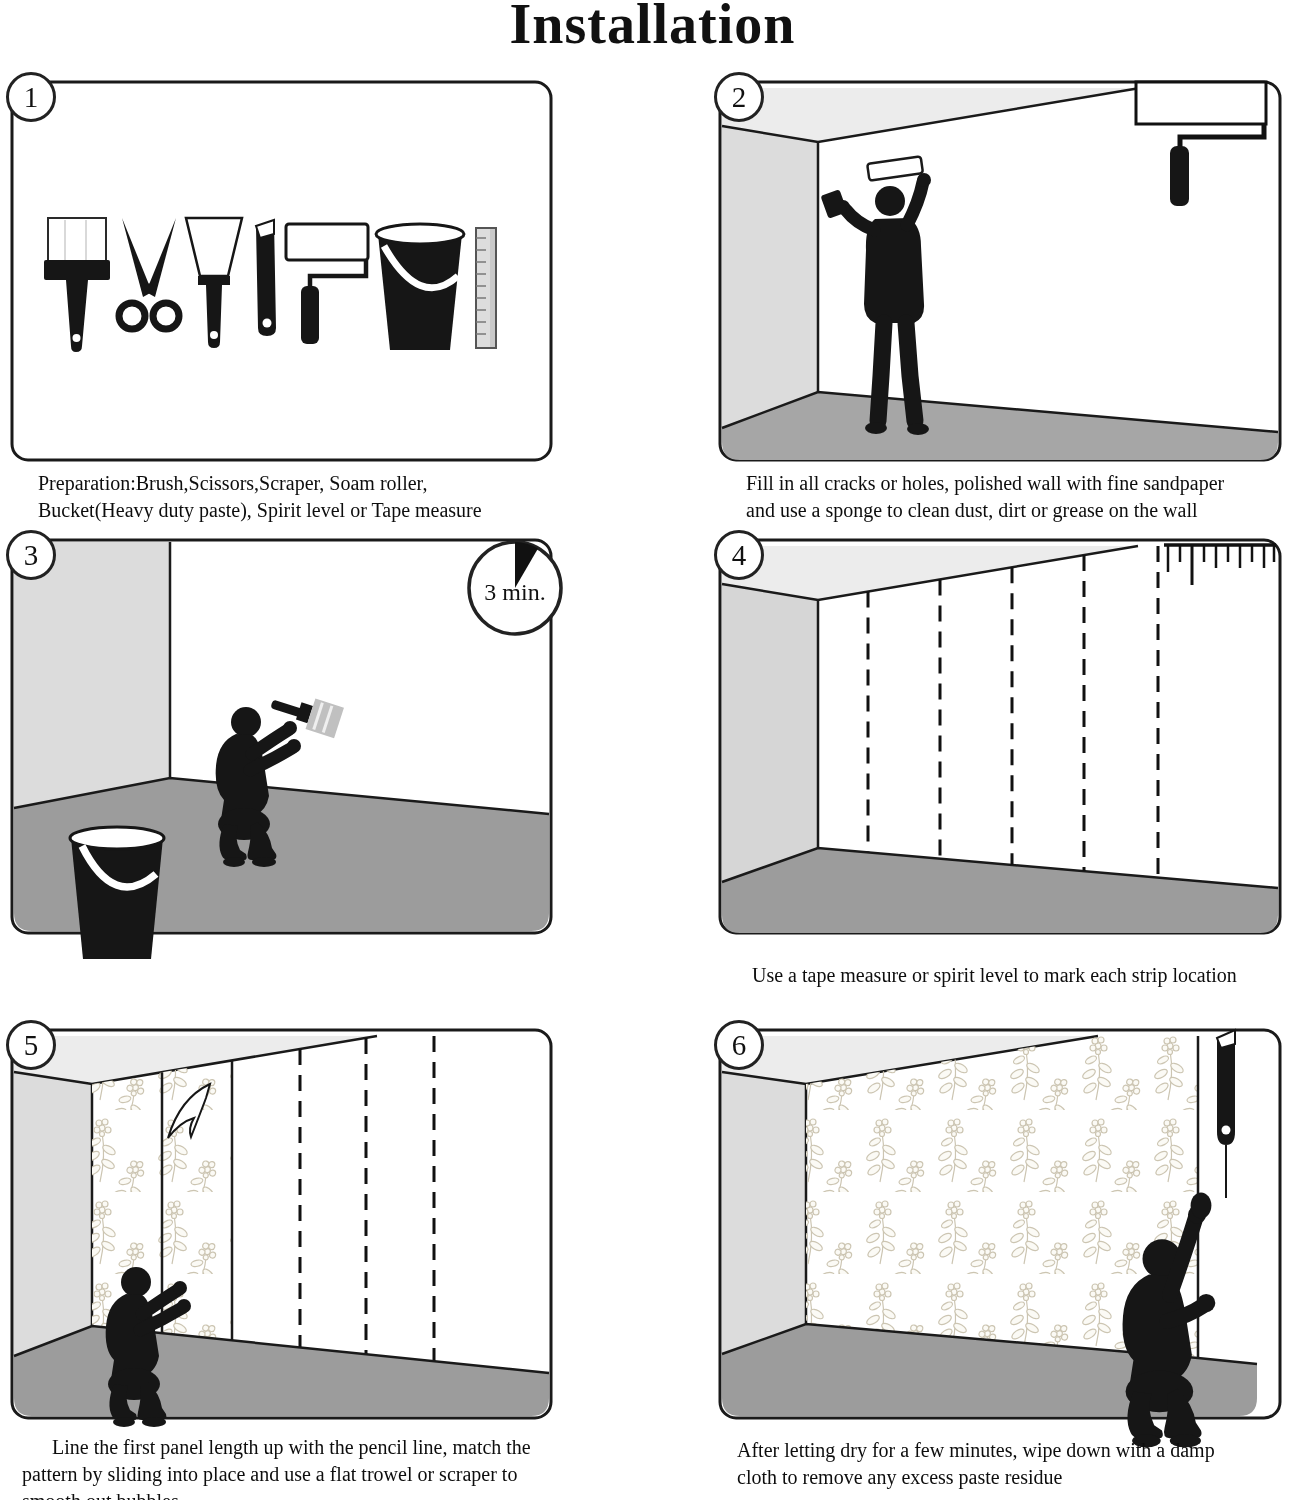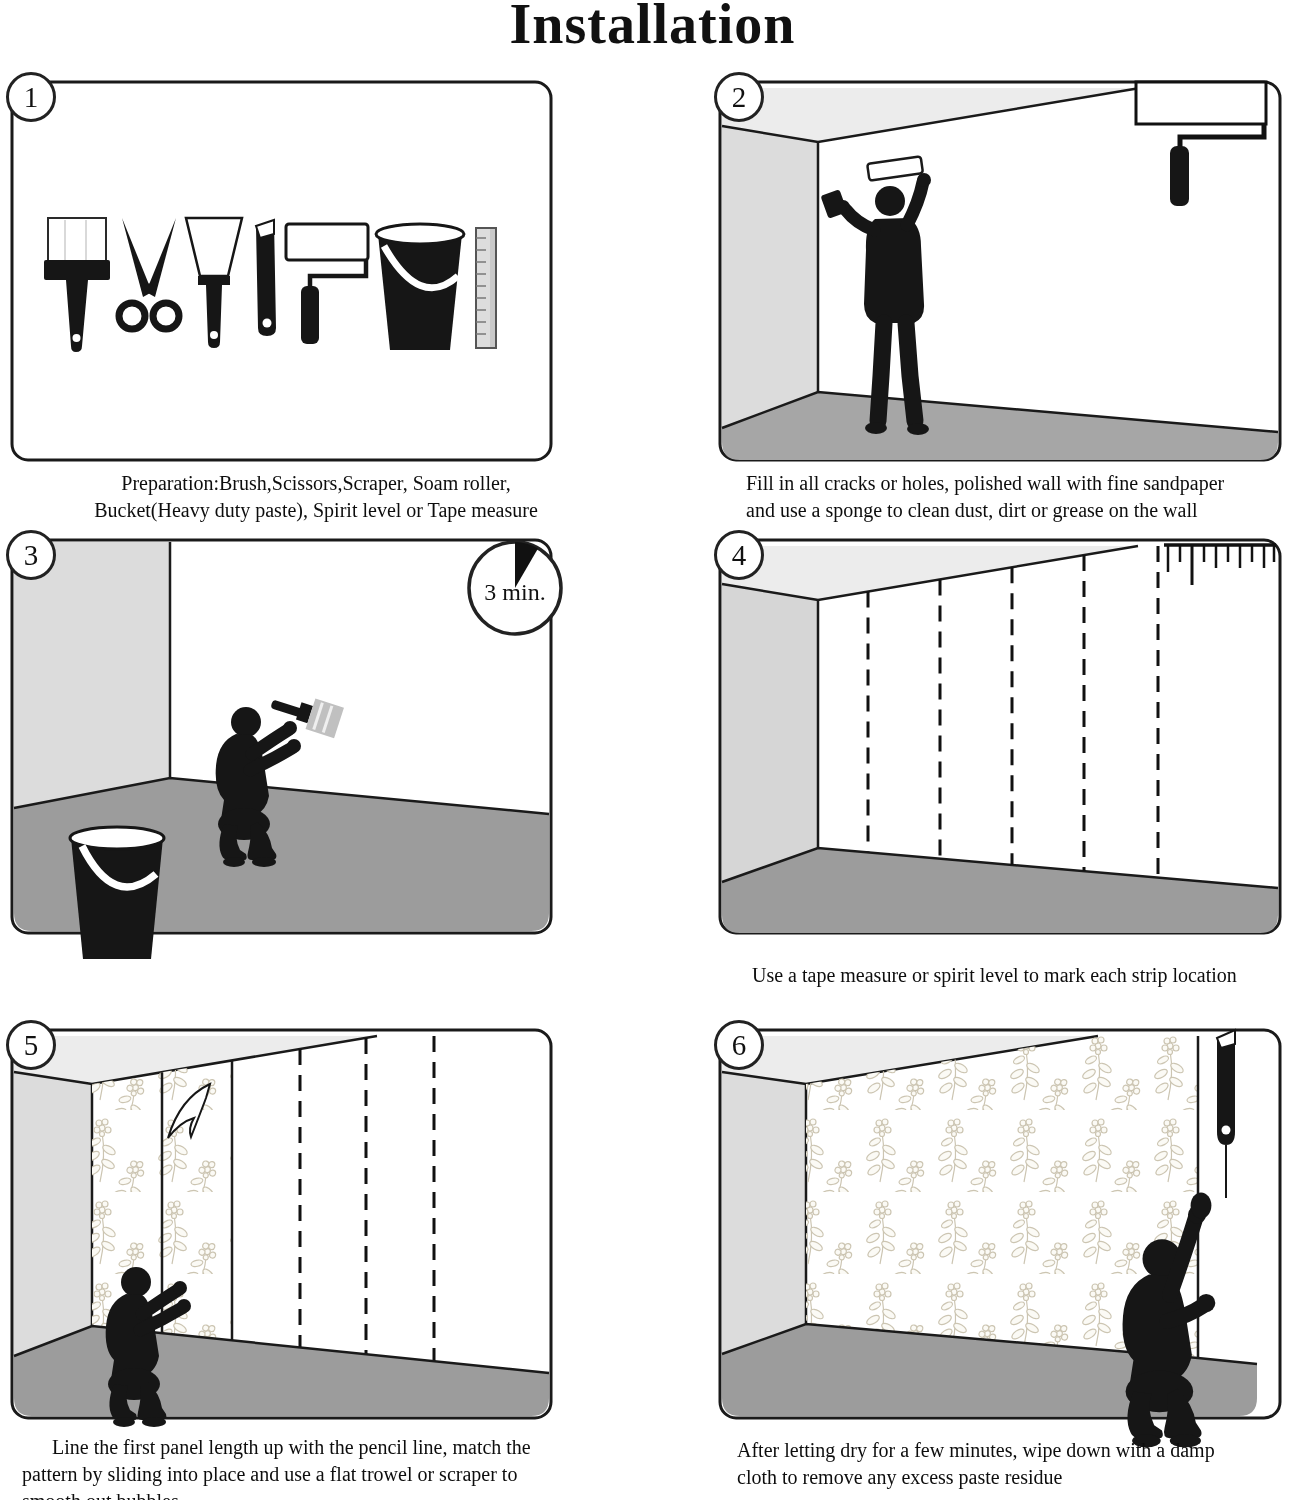--- a/index.html
+++ b/index.html
@@ -323,21 +323,21 @@
         <circle cx="74" cy="50" r="7"></circle>
         <ellipse cx="38" cy="118" rx="26" ry="16"></ellipse>
         <path d="M52,116 Q64,128 66,142 L70,148 Q72,154 64,154 L46,154 Q40,154 42,146 Q46,130 44,120 Z"></path>
         <path d="M18,118 Q10,138 16,150 Q18,155 26,154 L38,154 Q42,154 40,148 L34,144 Q28,132 32,120 Z"></path>
         <ellipse cx="28" cy="156" rx="11" ry="5"></ellipse>
         <ellipse cx="58" cy="156" rx="12" ry="5"></ellipse>
       </g>
     </svg>
   </div>
 
-  <div class="caption" style="left:46px;top:470px;width:540px;text-align:center;">Preparation:Brush,Scissors,Scraper, Soam roller,
+  <div class="caption" style="left:38px;top:470px;width:540px;">Preparation:Brush,Scissors,Scraper, Soam roller,
 Bucket(Heavy duty paste), Spirit level or Tape measure</div>
   <div class="caption" style="left:746px;top:470px;width:560px;">Fill in all cracks or holes, polished wall with fine sandpaper
 and use a sponge to clean dust, dirt or grease on the wall</div>
   <div class="caption" style="left:752px;top:962px;width:560px;">Use a tape measure or spirit level to mark each strip location</div>
   <div class="caption indent" style="left:22px;top:1434px;width:556px;">Line the first panel length up with the pencil line, match the
 pattern by sliding into place and use a flat trowel or scraper to
 smooth out bubbles</div>
   <div class="caption" style="left:737px;top:1437px;width:560px;">After letting dry for a few minutes, wipe down with a damp
 cloth to remove any excess paste residue</div>
 

